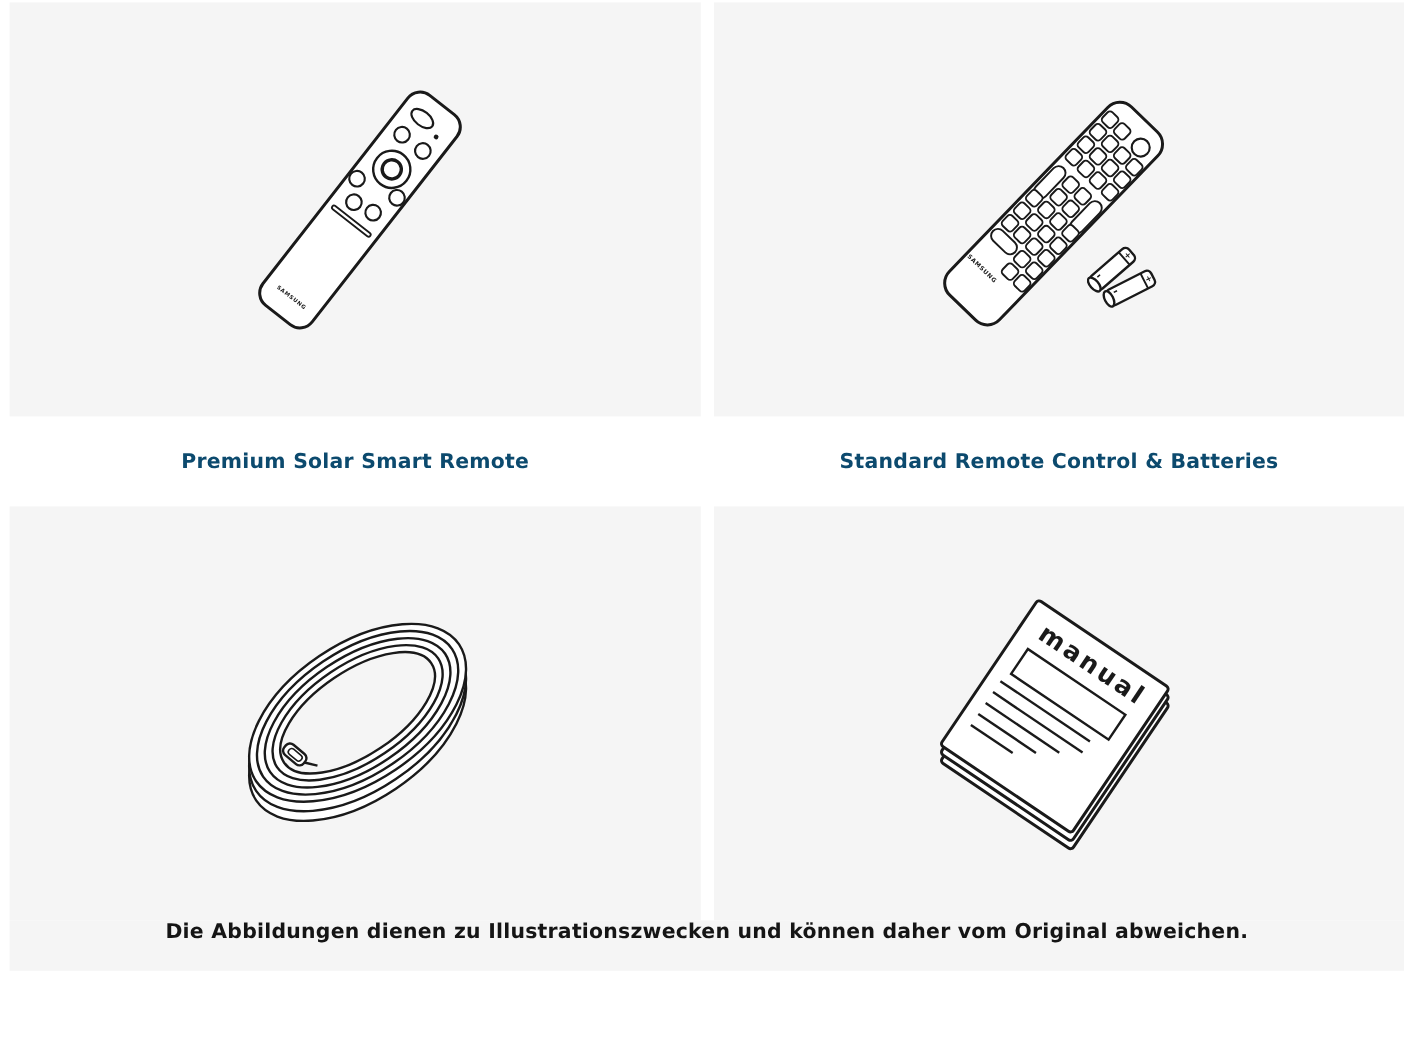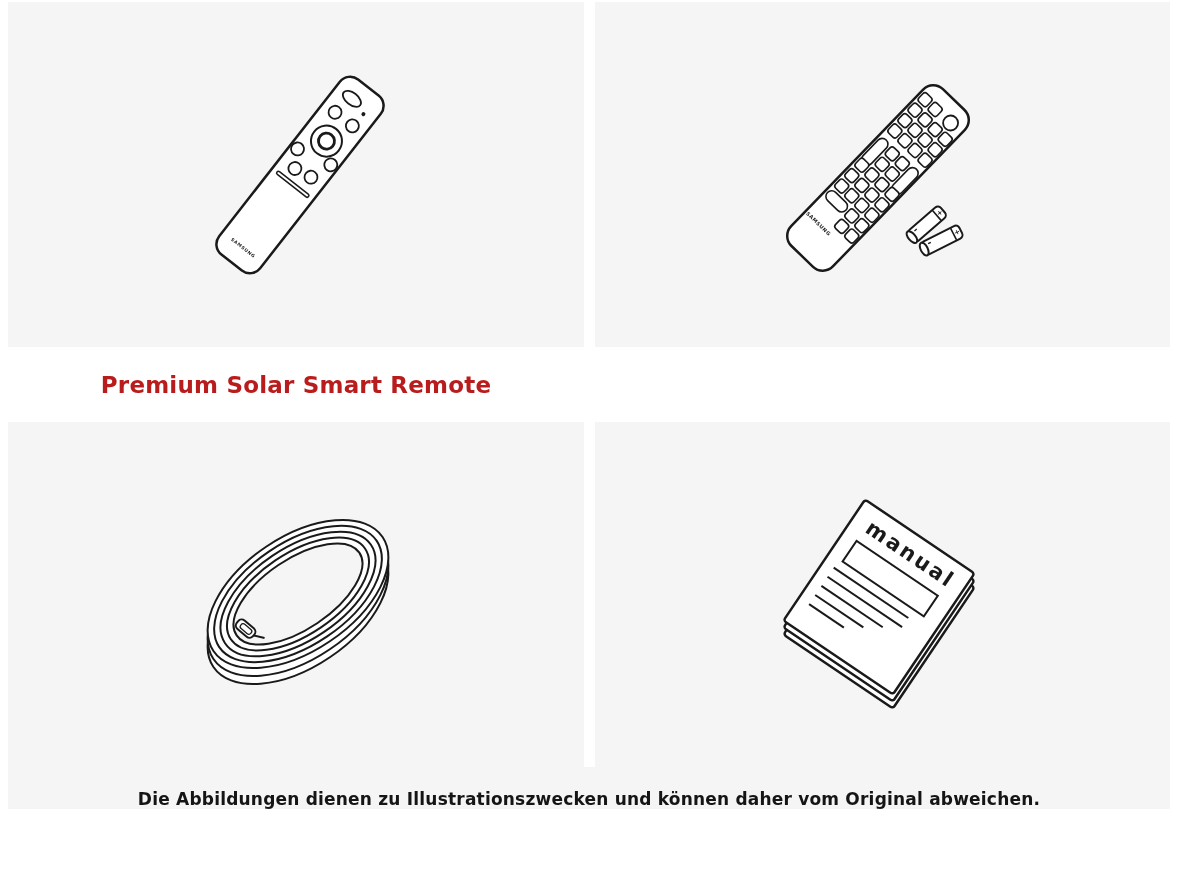--- a/index.html
+++ b/index.html
@@ -17,26 +17,26 @@
   }
   .panel{
     height:345px;
     background:#f5f5f5;
     position:relative;
     overflow:hidden;
   }
   .caption{
     height:75px;
     display:flex;align-items:center;justify-content:center;
-    font-size:23px;font-weight:700;letter-spacing:.2px;
-    color:#b91c1c;background:#ffffff;
+    font-size:17px;font-weight:700;letter-spacing:.2px;
+    color:#0c4a6e;background:#ffffff;
   }
   .footer{
     margin:0 8px;height:42px;background:#f5f5f5;
-    display:flex;align-items:flex-end;justify-content:center;
+    display:flex;align-items:flex-start;justify-content:center;
     font-size:17px;font-weight:700;letter-spacing:.2px;color:#151515;
   }
   svg{display:block;}
   svg text{font-family:"DejaVu Sans","Liberation Sans",sans-serif;}
 </style>
 </head>
 <body>
 
 <div class="page">
   <div class="grid">
@@ -123,20 +123,21 @@
 
           <g transform="translate(347,238) rotate(-27)" stroke="#1a1a1a" fill="#ffffff">
             <rect x="-21" y="-7" width="42" height="14" rx="4" stroke-width="2"></rect>
             <ellipse cx="-20" cy="0" rx="3.5" ry="7" stroke-width="2"></ellipse>
             <line x1="13" y1="-6.5" x2="13" y2="6.5" stroke-width="1.6"></line>
             <line x1="-14" y1="-3" x2="-11" y2="-3" stroke-width="1.3"></line>
             <text x="17" y="2.2" text-anchor="middle" font-size="7" font-weight="700" fill="#1a1a1a" stroke="none">+</text>
           </g>
         </svg>
       </div>
+      <div class="caption">Standard Remote Control &amp; Batteries</div>
     </div>
 
     <div>
       <div class="panel">
         <svg width="576" height="345" viewBox="0 0 576 345">
 
           <g transform="translate(290,188) rotate(-34)" stroke="#1a1a1a" fill="#ffffff" stroke-width="2">
             <ellipse cx="0" cy="0" rx="102" ry="57"></ellipse>
           </g>
           <g transform="translate(290,180) rotate(-34)" stroke="#1a1a1a" fill="#ffffff" stroke-width="2">

